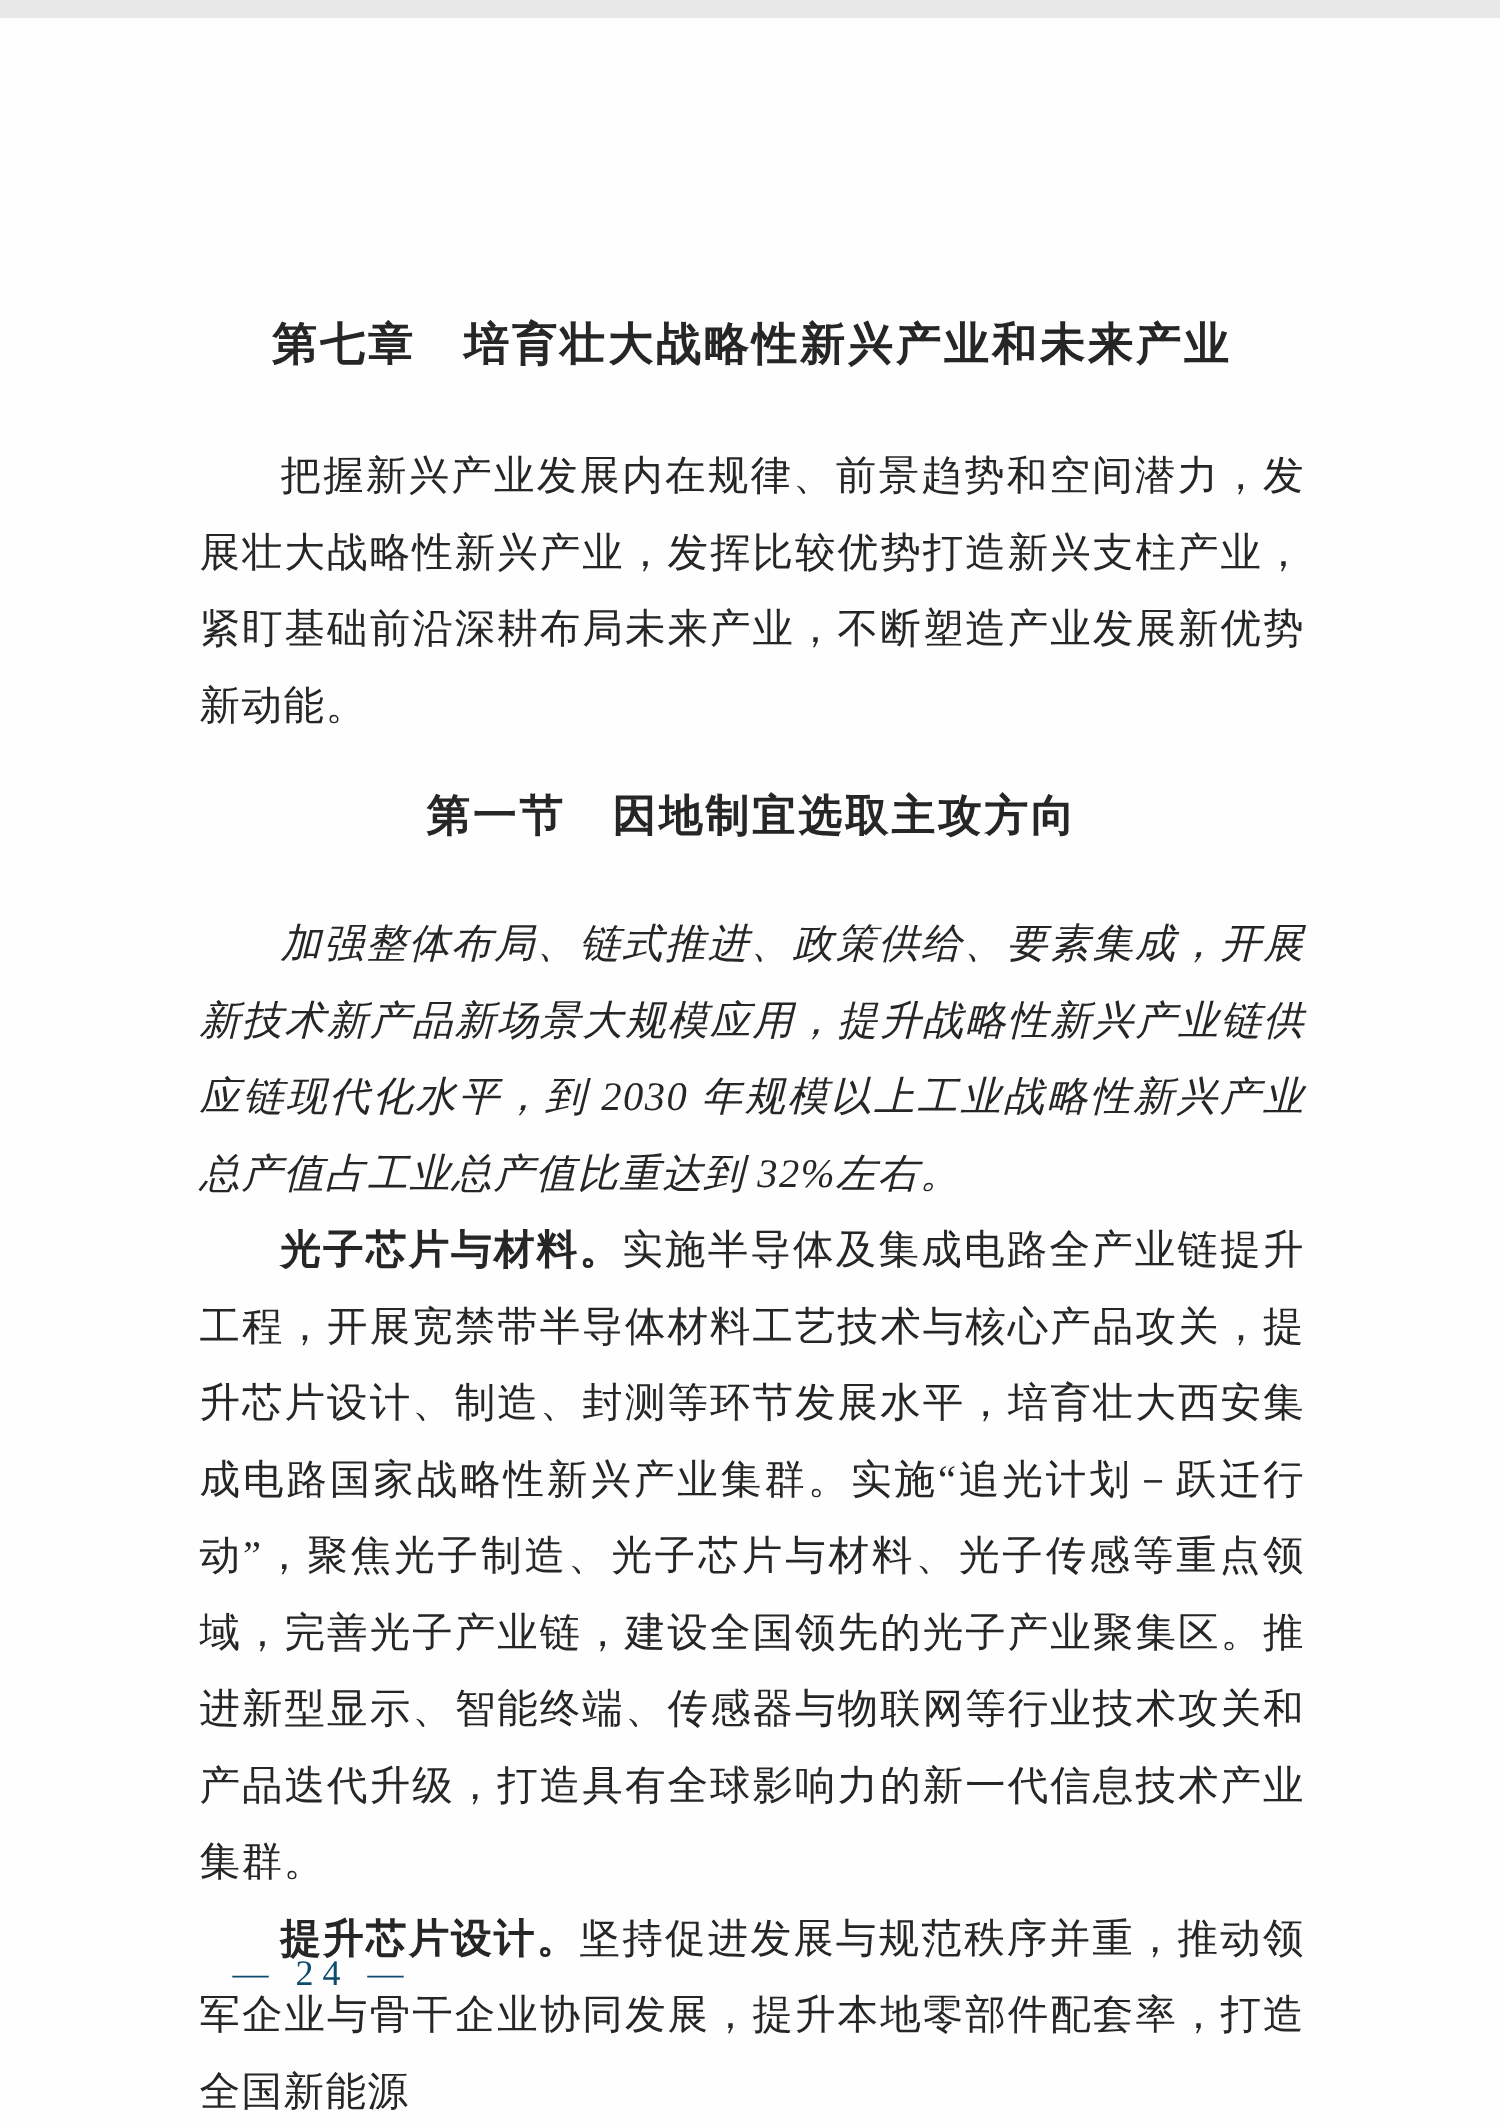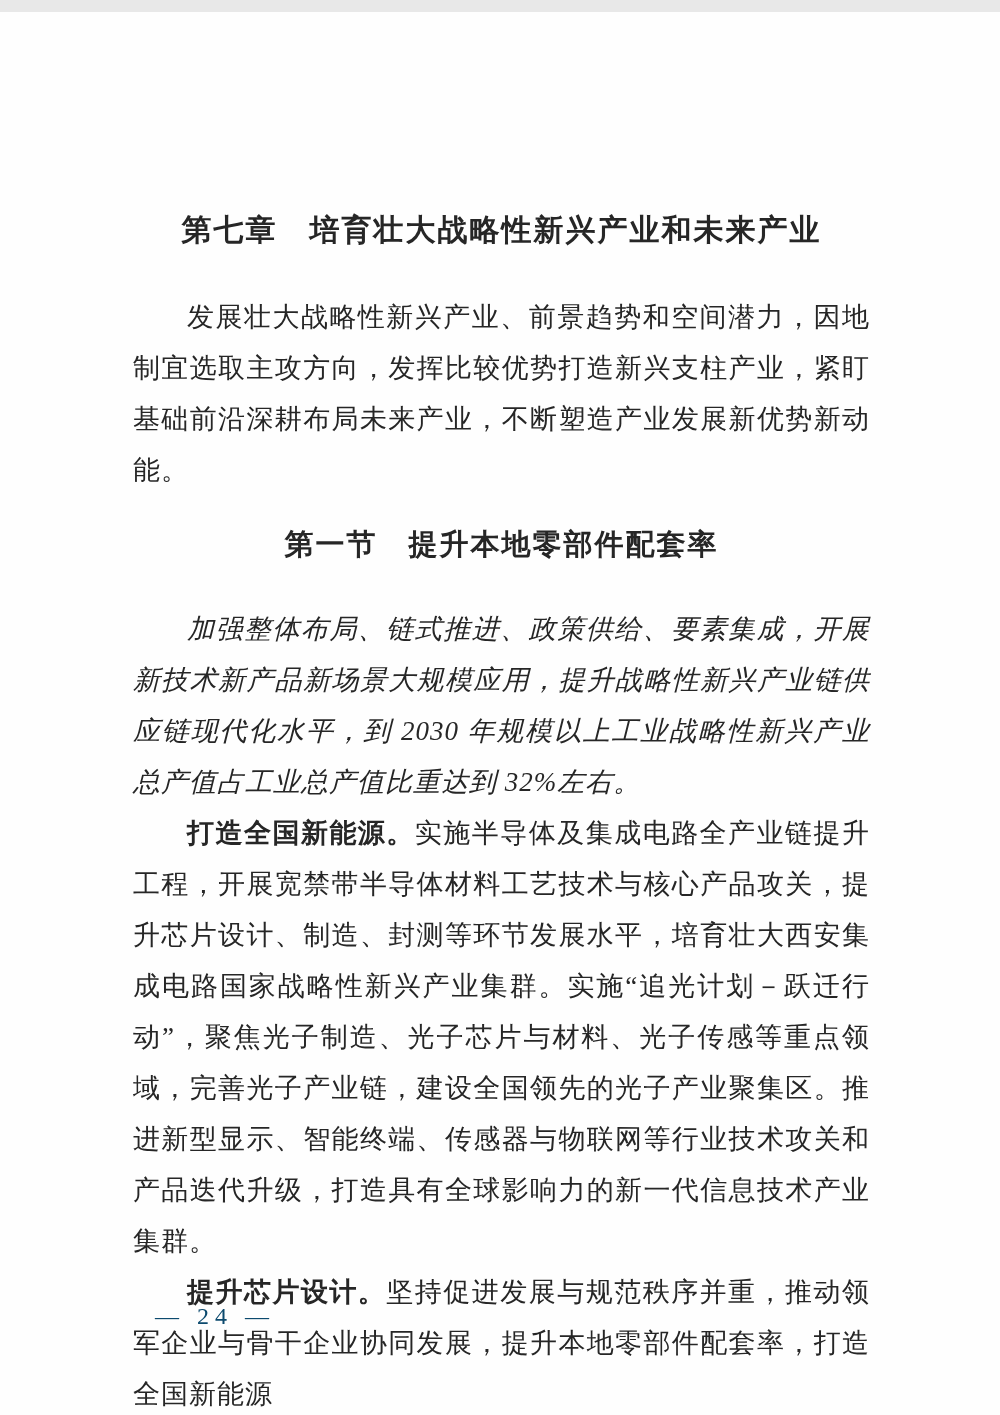--- a/index.html
+++ b/index.html
@@ -71,26 +71,26 @@
   }
 </style>
 </head>
 <body>
 
 <div class="page">
   <div class="content">
 
     <h1 class="chapter-title">第七章　培育壮大战略性新兴产业和未来产业</h1>
 
-    <p class="body-para intro-para"><span>发展壮大战略性新兴产业、前景趋势和空间潜力，因地制宜选取主攻方向，发挥比较优势打造新兴支柱产业，紧盯基础前沿深耕布局未来产业，不断塑造产业发展新优势新动能。</span></p>
+    <p class="body-para intro-para"><span>把握新兴产业发展内在规律、前景趋势和空间潜力，发展壮大战略性新兴产业，发挥比较优势打造新兴支柱产业，紧盯基础前沿深耕布局未来产业，不断塑造产业发展新优势新动能。</span></p>
 
-    <h2 class="section-title">第一节　提升本地零部件配套率</h2>
+    <h2 class="section-title">第一节　因地制宜选取主攻方向</h2>
 
     <p class="body-para first-after-section"><span class="para-lead"></span><span>加强整体布局、链式推进、政策供给、要素集成，开展新技术新产品新场景大规模应用，提升战略性新兴产业链供应链现代化水平，到 2030 年规模以上工业战略性新兴产业总产值占工业总产值比重达到 32%左右。</span></p>
 
-    <p class="body-para"><span class="para-lead">打造全国新能源。</span><span>实施半导体及集成电路全产业链提升工程，开展宽禁带半导体材料工艺技术与核心产品攻关，提升芯片设计、制造、封测等环节发展水平，培育壮大西安集成电路国家战略性新兴产业集群。实施“追光计划－跃迁行动”，聚焦光子制造、光子芯片与材料、光子传感等重点领域，完善光子产业链，建设全国领先的光子产业聚集区。推进新型显示、智能终端、传感器与物联网等行业技术攻关和产品迭代升级，打造具有全球影响力的新一代信息技术产业集群。</span></p>
+    <p class="body-para"><span class="para-lead">光子芯片与材料。</span><span>实施半导体及集成电路全产业链提升工程，开展宽禁带半导体材料工艺技术与核心产品攻关，提升芯片设计、制造、封测等环节发展水平，培育壮大西安集成电路国家战略性新兴产业集群。实施“追光计划－跃迁行动”，聚焦光子制造、光子芯片与材料、光子传感等重点领域，完善光子产业链，建设全国领先的光子产业聚集区。推进新型显示、智能终端、传感器与物联网等行业技术攻关和产品迭代升级，打造具有全球影响力的新一代信息技术产业集群。</span></p>
 
     <p class="body-para"><span class="para-lead">提升芯片设计。</span><span>坚持促进发展与规范秩序并重，推动领军企业与骨干企业协同发展，提升本地零部件配套率，打造全国新能源</span></p>
 
   </div>
 
   <div class="footer-pagenum">— 24 —</div>
 </div>
 
 </body></html>

